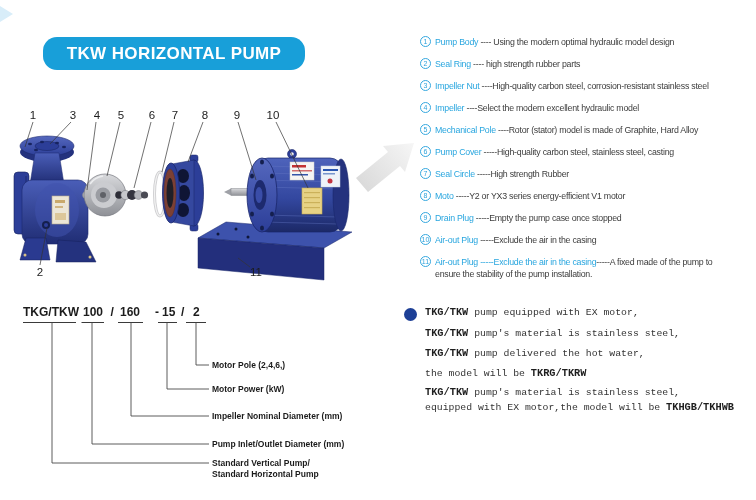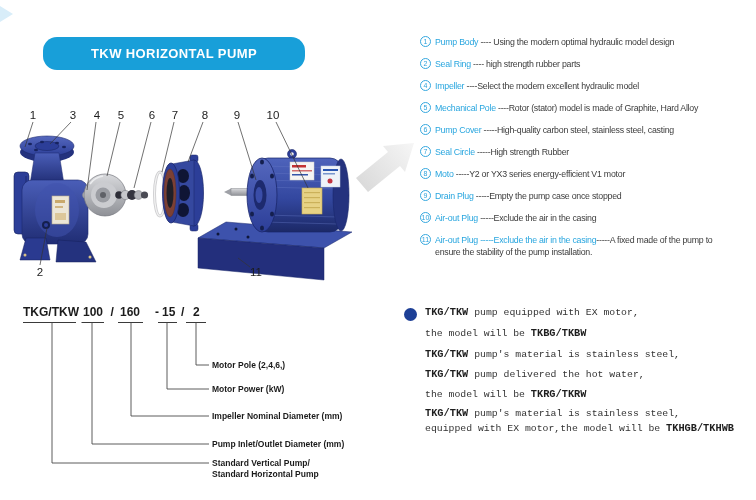--- a/index.html
+++ b/index.html
@@ -8,21 +8,21 @@
     position:relative; width:756px; height:500px; background:#fff;
     font-family:"Liberation Sans", sans-serif; overflow:hidden;
   }
   
   .corner-accent{ position:absolute; left:0; top:6px; width:0; height:0;
     border-top:8px solid transparent; border-bottom:8px solid transparent;
     border-left:13px solid #d8edf9; }
   
   .banner{ position:absolute; left:43px; top:37px; width:262px; height:33px;
     background:#189fd9; border-radius:14px; display:flex; align-items:center;
-    justify-content:center; color:#fff; font-weight:bold; font-size:13px;
+    justify-content:center; color:#fff; font-weight:bold; font-size:17px;
     letter-spacing:.4px; }
   
   .diagram{ position:absolute; left:0; top:92px; width:430px; height:200px; }
   .diagram text{ font-family:"Liberation Sans", sans-serif; font-size:11.5px; fill:#1c1c1c; }
   
   .parts-list{ position:absolute; left:420px; top:36px; width:336px; }
   .pl-item{ position:relative; padding-left:15px; font-size:8.8px; line-height:12px;
     letter-spacing:-.25px; margin-bottom:10px; white-space:nowrap; color:#3c3c3c; }
   .pl-num{ position:absolute; left:0; top:0; width:11px; height:11px;
     border:1px solid #35a8df; border-radius:50%; color:#2ea3dc; font-size:7px;
@@ -241,20 +241,26 @@
       <span class="pl-name">Pump Body</span><span class="pl-desc"> ---- Using the modern optimal hydraulic model design</span>
     </div>
     <div class="pl-item">
       <span class="pl-num">
           <span>2</span>
         </span>
       <span class="pl-name">Seal Ring</span><span class="pl-desc"> ---- high strength rubber parts</span>
     </div>
     <div class="pl-item">
       <span class="pl-num">
+          <span>3</span>
+        </span>
+      <span class="pl-name">Impeller Nut</span><span class="pl-desc"> ----High-quality carbon steel, corrosion-resistant stainless steel</span>
+    </div>
+    <div class="pl-item">
+      <span class="pl-num">
           <span>4</span>
         </span>
       <span class="pl-name">Impeller</span><span class="pl-desc"> ----Select the modern excellent hydraulic model</span>
     </div>
     <div class="pl-item">
       <span class="pl-num">
           <span>5</span>
         </span>
       <span class="pl-name">Mechanical Pole</span><span class="pl-desc"> ----Rotor (stator) model is made of Graphite, Hard Alloy</span>
     </div>
@@ -326,21 +332,20 @@
     <text class="mc-label" x="212" y="124">Impeller Nominal Diameter (mm)</text>
     <text class="mc-label" x="212" y="152">Pump Inlet/Outlet Diameter (mm)</text>
     <text class="mc-label" x="212" y="171">Standard Vertical Pump/</text>
     <text class="mc-label" x="212" y="182">Standard  Horizontal Pump</text>
   </svg>
 
   <div class="variants">
     <span class="v-bullet"></span>
     <div class="v-lines">
       <div class="v-line mb8"><span></span><b>TKG/TKW</b><span> pump equipped with EX motor,</span></div>
-      <div class="v-line mb8"><span>the model will be </span><b>TKBG/TKBW</b><span></span></div>
       <div class="v-line mb7"><span></span><b>TKG/TKW</b><span> pump's material is stainless steel,</span></div>
       <div class="v-line mb7"><span></span><b>TKG/TKW</b><span> pump delivered the hot water,</span></div>
       <div class="v-line mb6"><span>the model will be </span><b>TKRG/TKRW</b><span></span></div>
       <div class="v-line mb2"><span></span><b>TKG/TKW</b><span> pump's material is stainless steel,</span></div>
       <div class="v-line"><span>equipped with EX motor,the model will be </span><b>TKHGB/TKHWB</b><span></span></div>
     </div>
   </div>
 
 </div>
 

